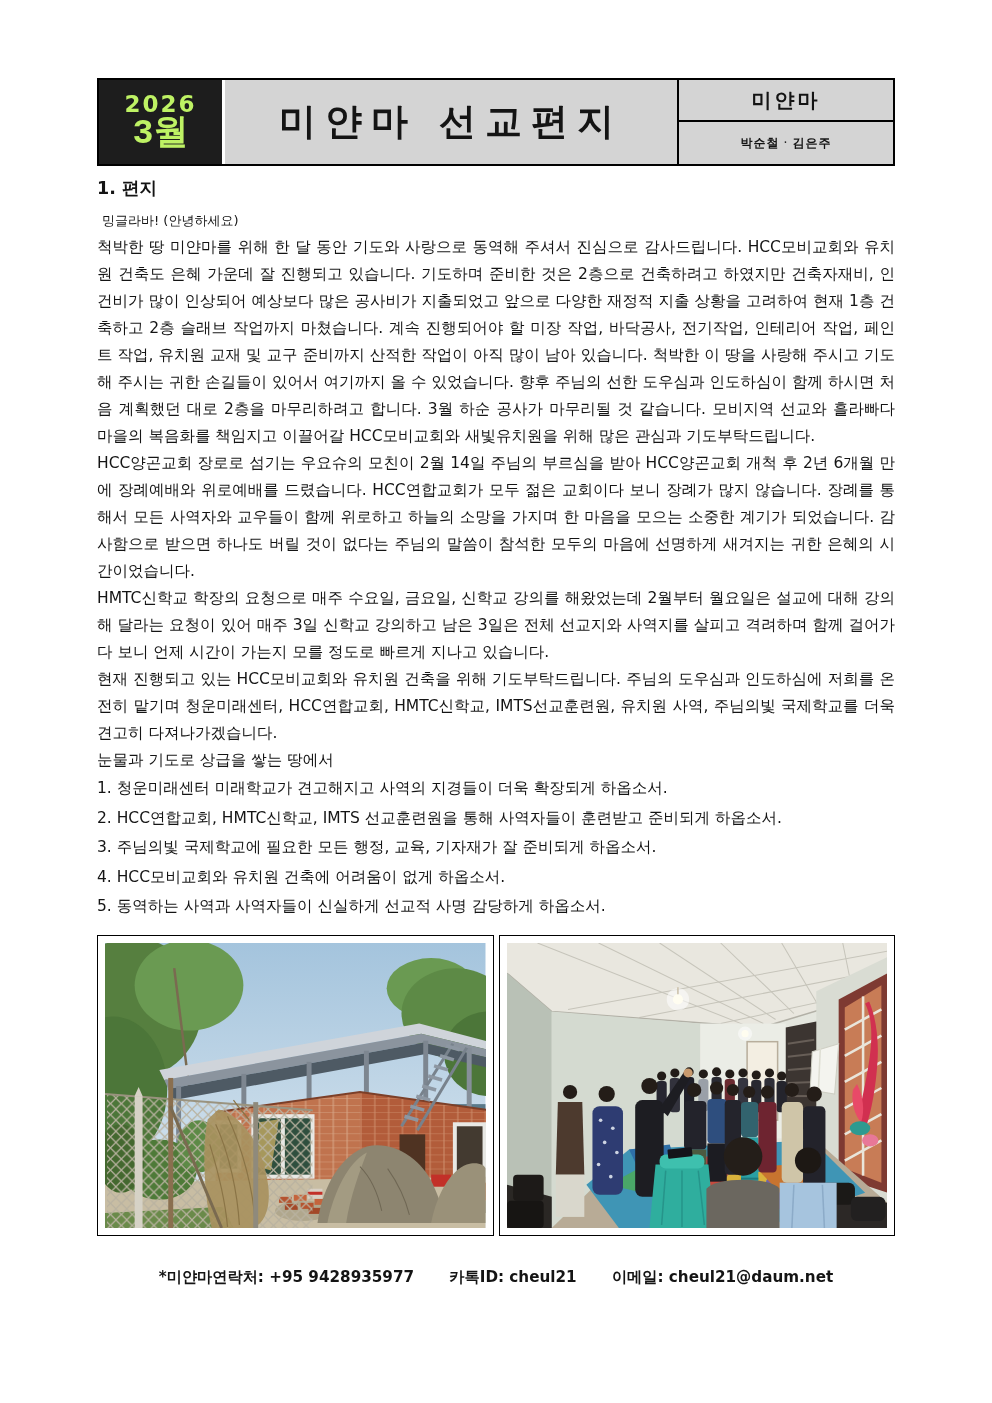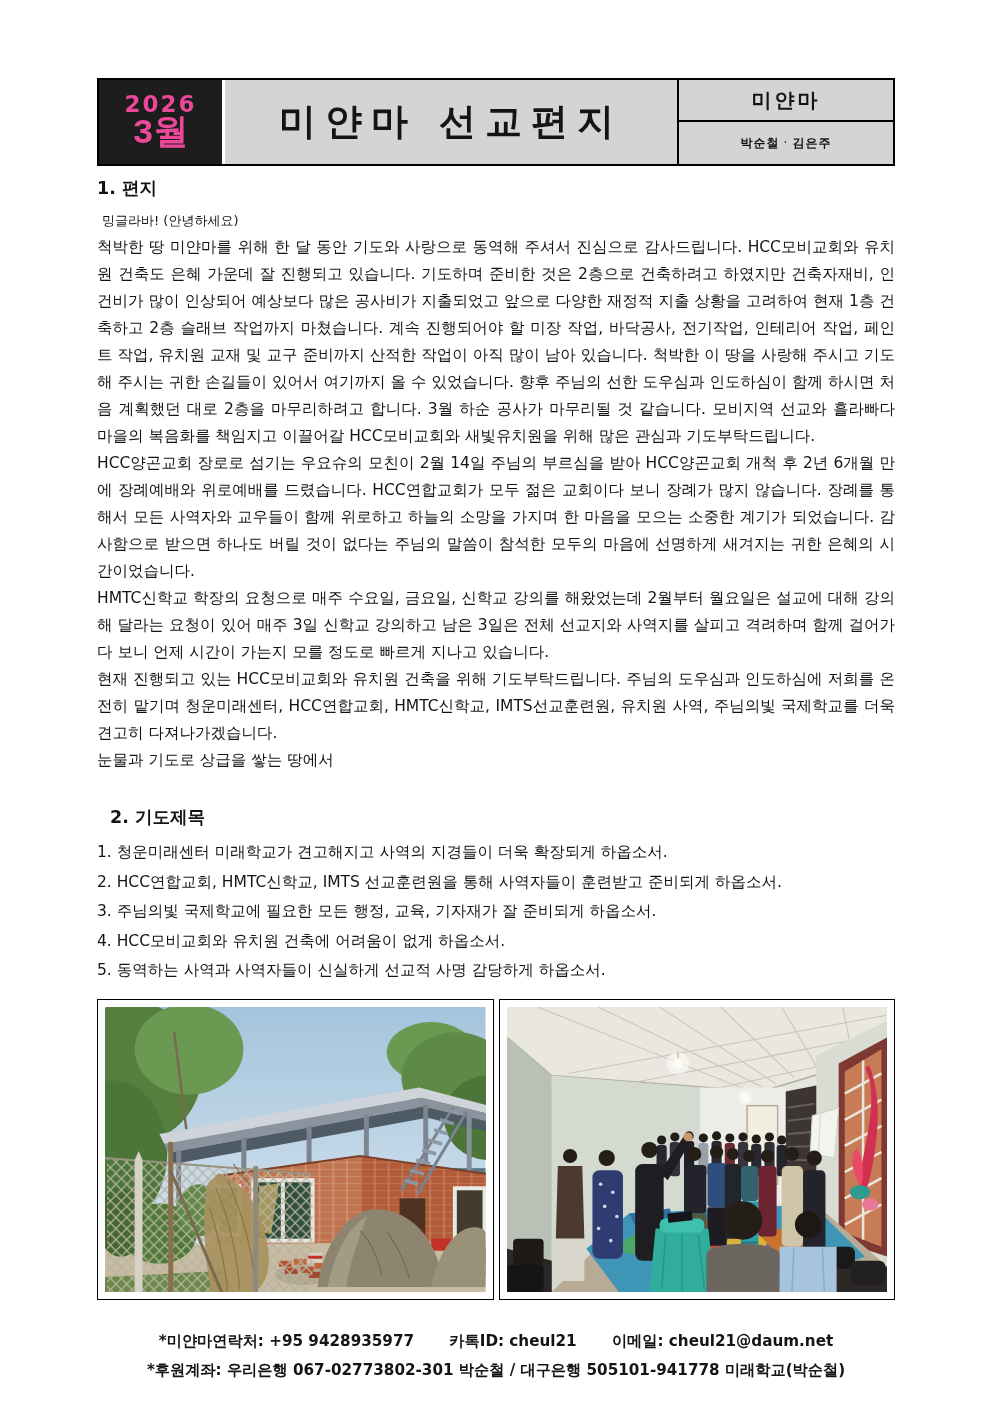--- a/index.html
+++ b/index.html
@@ -8,21 +8,21 @@
     width:992px; height:1403px;
     background:#ffffff;
     font-family:"DejaVu Sans","Liberation Sans",sans-serif;
     color:#141414;
     overflow:hidden;
   }
   .content { margin:0 97px; padding-top:78px; }
 
   
   .hdr { display:grid; grid-template-columns:126px 452px 1fr; border:2px solid #000; height:84px; background:#d4d4d4; }
-  .hdr-date { background:#1d1d1d; color:#ec4899; display:flex; flex-direction:column; align-items:center; justify-content:center; border-right:3px solid #fff; }
+  .hdr-date { background:#1d1d1d; color:#bef264; display:flex; flex-direction:column; align-items:center; justify-content:center; border-right:3px solid #fff; }
   .hdr-date .yr { font-size:23px; font-weight:bold; letter-spacing:2px; line-height:1.05; }
   .hdr-date .mo { font-size:35px; font-weight:bold; line-height:1.05;font-family:Liberation Mono, monospace; }
   .hdr-title { display:flex; align-items:center; justify-content:center; font-size:37px; font-weight:bold; letter-spacing:9px; white-space:nowrap; }
   .hdr-right { display:grid; grid-template-rows:1fr 1fr; border-left:2px solid #000; }
   .hdr-cell { display:flex; align-items:center; justify-content:center; font-weight:bold; }
   .hdr-cell.country { font-size:20px; letter-spacing:3px; border-bottom:2px solid #000; }
   .hdr-cell.names { font-size:12px; letter-spacing:1px; }
 
   
   .sec-heading { font-size:17.5px; font-weight:bold; margin:10px 0 7px 0; }
@@ -64,21 +64,20 @@
     </div>
 
     <div class="sec-heading">1. 편지</div>
     <div class="greeting">밍글라바! (안녕하세요)</div>
     <p class="para">척박한 땅 미얀마를 위해 한 달 동안 기도와 사랑으로 동역해 주셔서 진심으로 감사드립니다. HCC모비교회와 유치원 건축도 은혜 가운데 잘 진행되고 있습니다. 기도하며 준비한 것은 2층으로 건축하려고 하였지만 건축자재비, 인건비가 많이 인상되어 예상보다 많은 공사비가 지출되었고 앞으로 다양한 재정적 지출 상황을 고려하여 현재 1층 건축하고 2층 슬래브 작업까지 마쳤습니다. 계속 진행되어야 할 미장 작업, 바닥공사, 전기작업, 인테리어 작업, 페인트 작업, 유치원 교재 및 교구 준비까지 산적한 작업이 아직 많이 남아 있습니다. 척박한 이 땅을 사랑해 주시고 기도해 주시는 귀한 손길들이 있어서 여기까지 올 수 있었습니다. 향후 주님의 선한 도우심과 인도하심이 함께 하시면 처음 계획했던 대로 2층을 마무리하려고 합니다. 3월 하순 공사가 마무리될 것 같습니다. 모비지역 선교와 흘라빠다 마을의 복음화를 책임지고 이끌어갈 HCC모비교회와 새빛유치원을 위해 많은 관심과 기도부탁드립니다.</p>
     <p class="para">HCC양곤교회 장로로 섬기는 우요슈의 모친이 2월 14일 주님의 부르심을 받아 HCC양곤교회 개척 후 2년 6개월 만에 장례예배와 위로예배를 드렸습니다. HCC연합교회가 모두 젊은 교회이다 보니 장례가 많지 않습니다. 장례를 통해서 모든 사역자와 교우들이 함께 위로하고 하늘의 소망을 가지며 한 마음을 모으는 소중한 계기가 되었습니다. 감사함으로 받으면 하나도 버릴 것이 없다는 주님의 말씀이 참석한 모두의 마음에 선명하게 새겨지는 귀한 은혜의 시간이었습니다.</p>
     <p class="para">HMTC신학교 학장의 요청으로 매주 수요일, 금요일, 신학교 강의를 해왔었는데 2월부터 월요일은 설교에 대해 강의해 달라는 요청이 있어 매주 3일 신학교 강의하고 남은 3일은 전체 선교지와 사역지를 살피고 격려하며 함께 걸어가다 보니 언제 시간이 가는지 모를 정도로 빠르게 지나고 있습니다.</p>
     <p class="para">현재 진행되고 있는 HCC모비교회와 유치원 건축을 위해 기도부탁드립니다. 주님의 도우심과 인도하심에 저희를 온전히 맡기며 청운미래센터, HCC연합교회, HMTC신학교, IMTS선교훈련원, 유치원 사역, 주님의빛 국제학교를 더욱 견고히 다져나가겠습니다.</p>
     <p class="closing">눈물과 기도로 상급을 쌓는 땅에서</p>
 
-    <div class="sec-heading indent">2. 기도제목</div>
     <div class="prayer-item">1. 청운미래센터 미래학교가 견고해지고 사역의 지경들이 더욱 확장되게 하옵소서.</div>
     <div class="prayer-item">2. HCC연합교회, HMTC신학교, IMTS 선교훈련원을 통해 사역자들이 훈련받고 준비되게 하옵소서.</div>
     <div class="prayer-item">3. 주님의빛 국제학교에 필요한 모든 행정, 교육, 기자재가 잘 준비되게 하옵소서.</div>
     <div class="prayer-item">4. HCC모비교회와 유치원 건축에 어려움이 없게 하옵소서.</div>
     <div class="prayer-item">5. 동역하는 사역과 사역자들이 신실하게 선교적 사명 감당하게 하옵소서.</div>
 
     <div class="photos">
 
       <div class="photo-frame">
         <svg viewBox="0 0 385 283" preserveAspectRatio="none">
@@ -386,17 +385,16 @@
         </svg>
       </div>
     </div>
 
     <div class="footer">
       <div class="footer-line1">
         <span class="seg">*미얀마연락처: +95 9428935977</span>
         <span class="seg">카톡ID: cheul21</span>
         <span class="seg">이메일: cheul21@daum.net</span>
       </div>
-      <div class="footer-line2">*후원계좌: 우리은행 067-02773802-301 박순철  /  대구은행 505101-941778 미래학교(박순철)</div>
     </div>
 
   </div>
 </div>
 
 </body></html>

